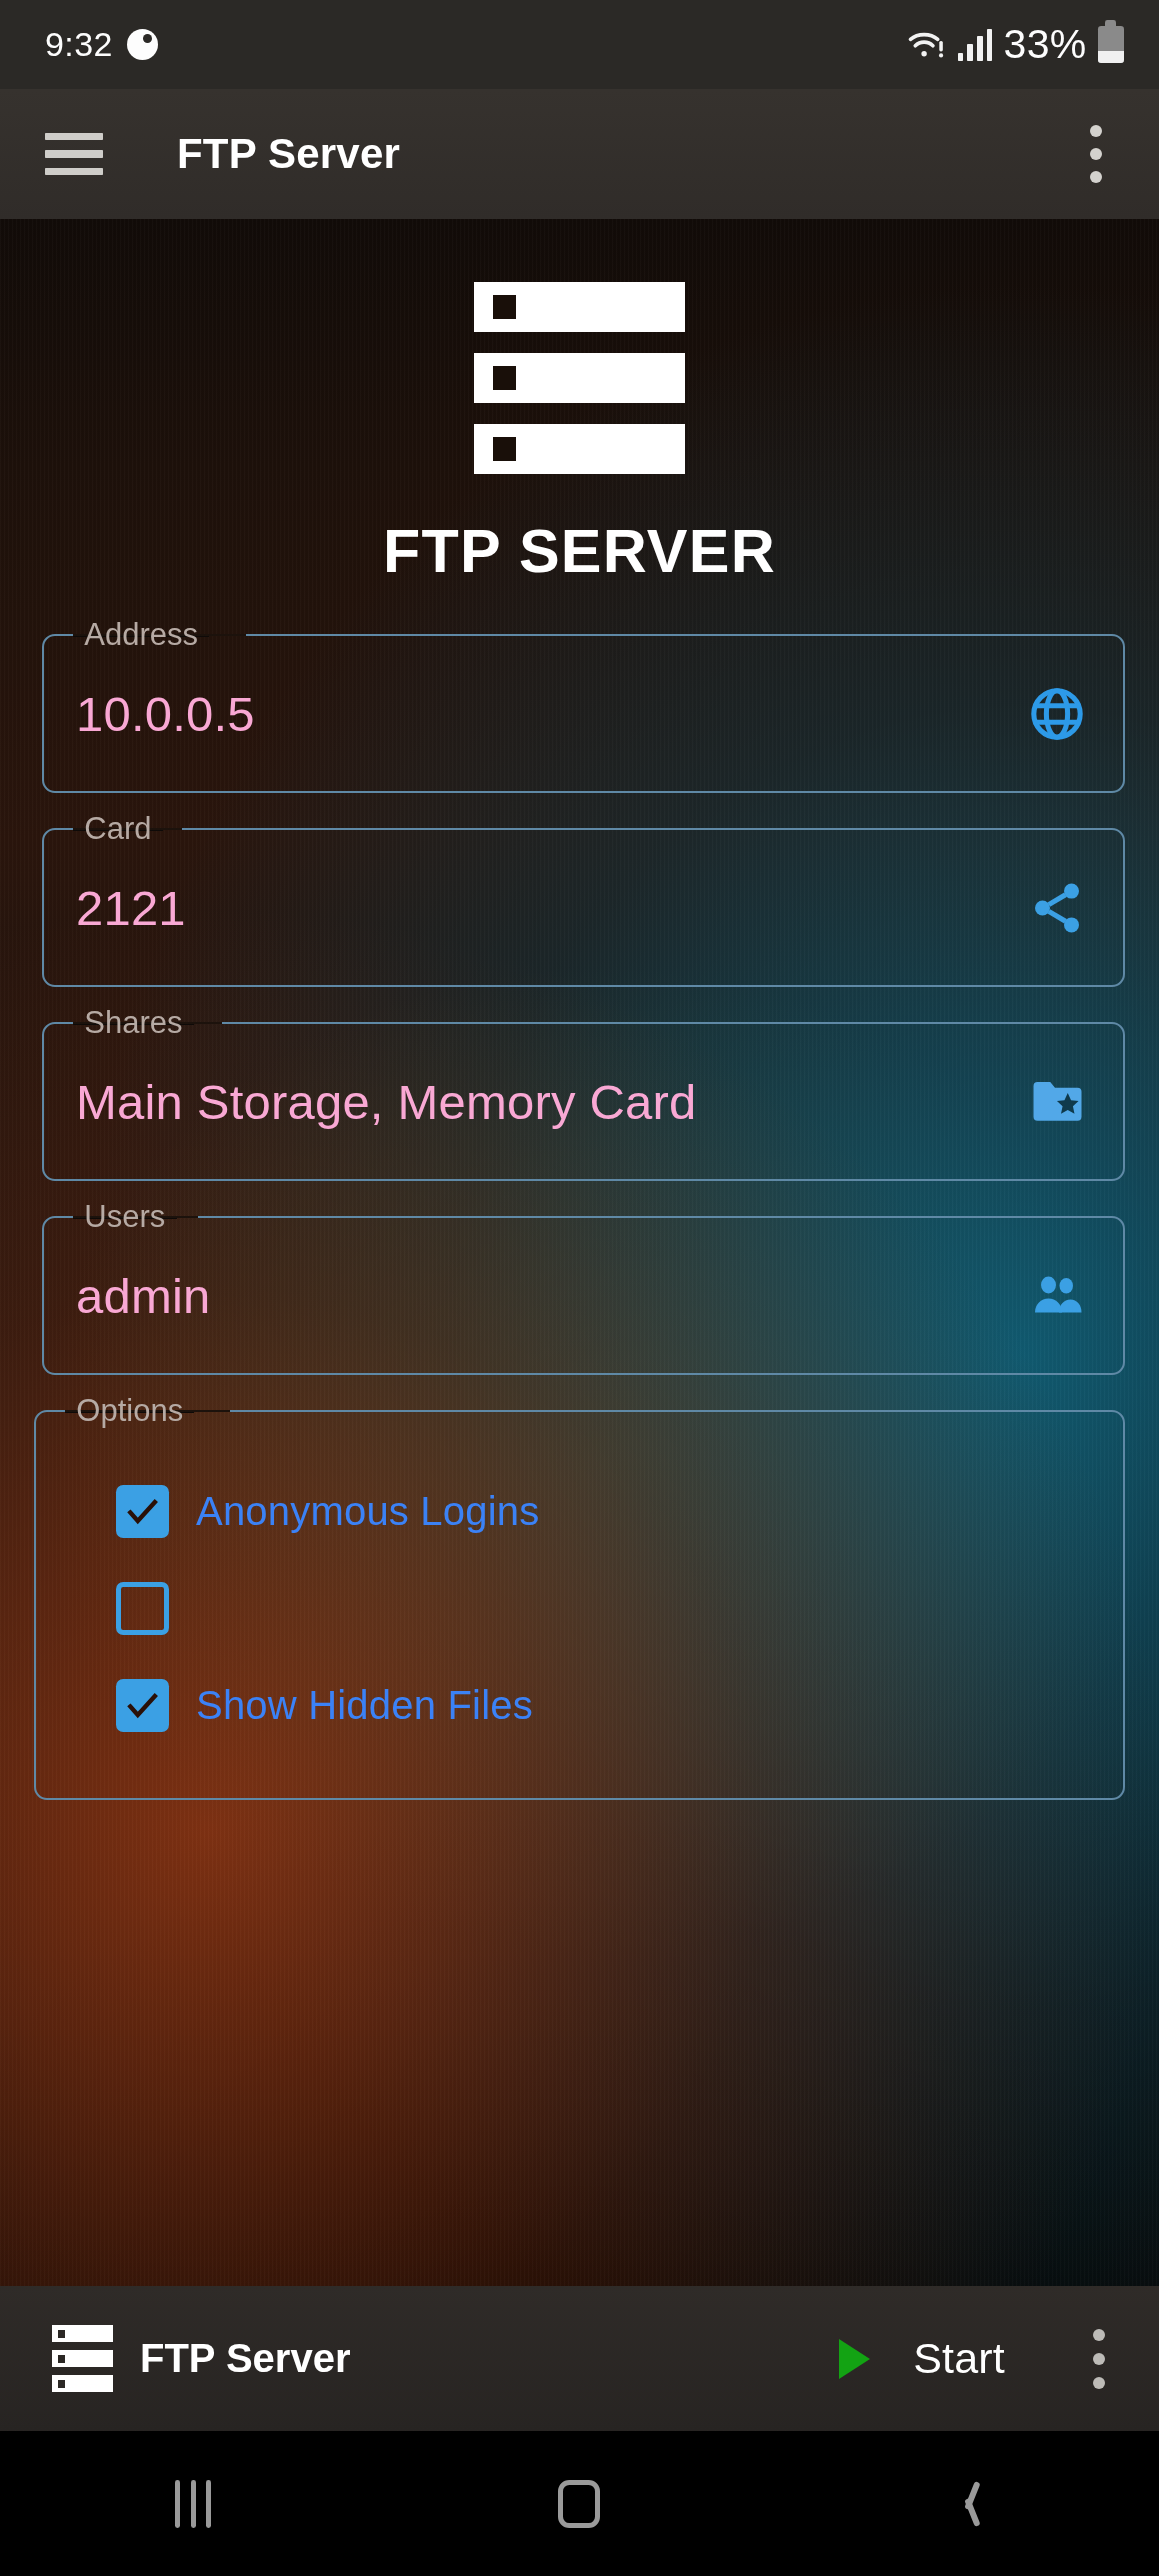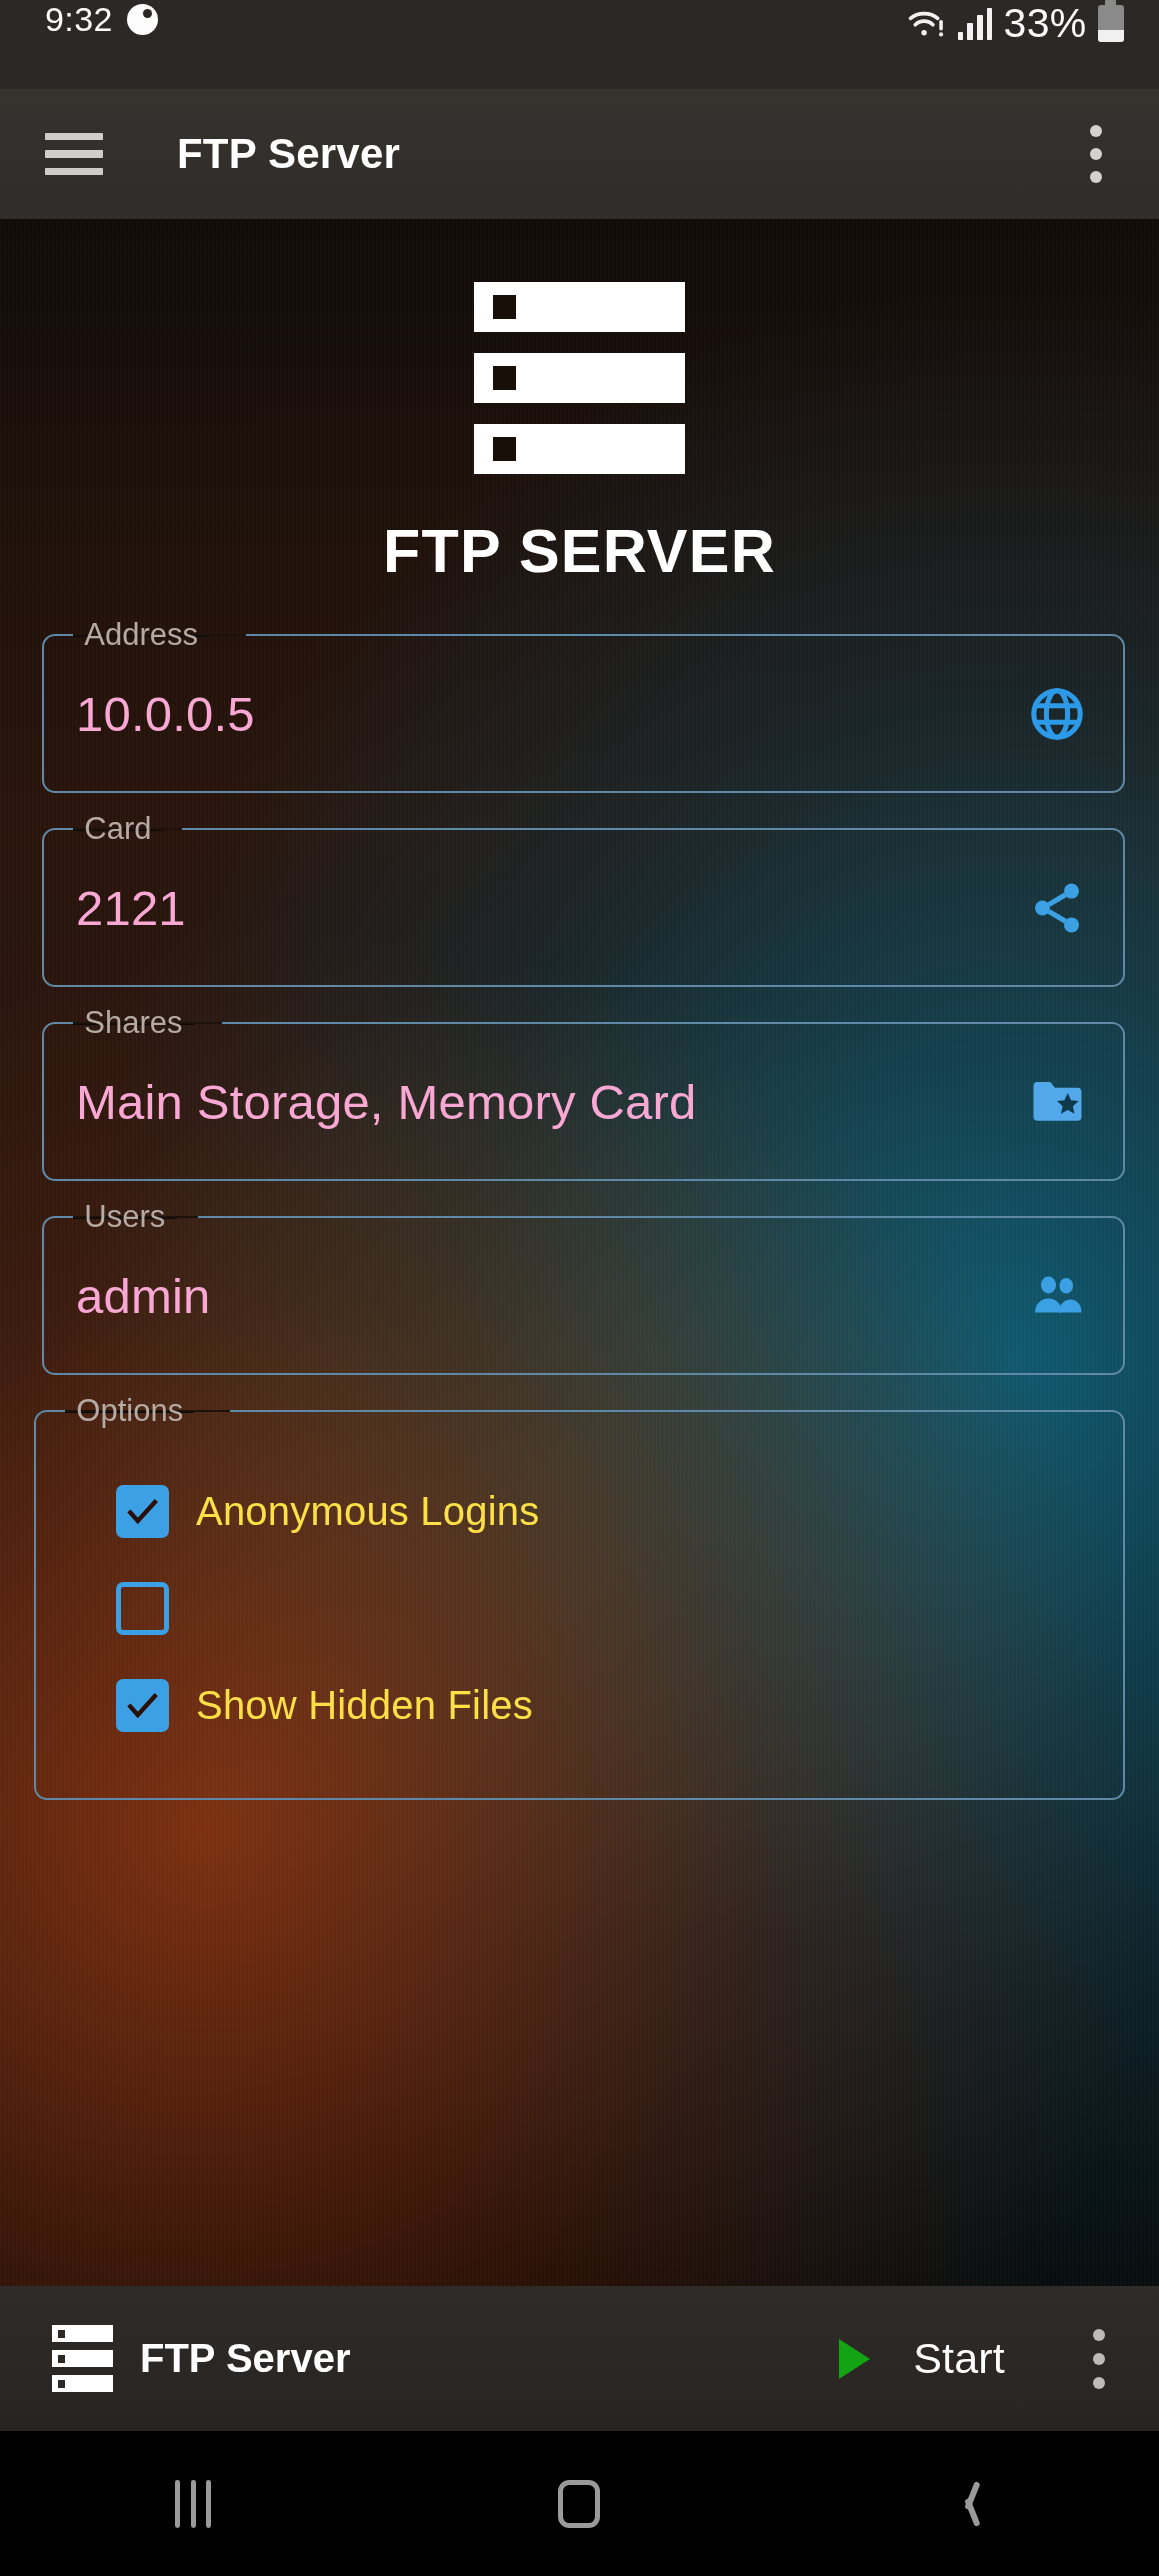--- a/index.html
+++ b/index.html
@@ -15,21 +15,21 @@
     width:1159px; height:2576px;
     background:#000;
     overflow:hidden;
   }
 
   
   .statusbar{
     position:absolute; top:0; left:0;
     width:1159px; height:89px;
     background:#2b2926;
-    display:flex; align-items:flex-start;
+    display:flex; align-items:center;
     padding:0 35px 0 45px;
     z-index:30;
   }
   .sb-left{display:flex; align-items:center; gap:14.5px;}
   .sb-clock{
     color:#fdfdfd; font-size:34px; letter-spacing:0.4px;
     font-family:"Liberation Sans", sans-serif;
   }
   .sb-alarm{
     width:31px;height:31px;border-radius:50%;
@@ -184,21 +184,21 @@
   .opt-row:last-child{margin-bottom:0;}
   .cbox{
     width:53px;height:53px;border-radius:7.2px;flex:0 0 auto;
     display:flex;align-items:center;justify-content:center;
     position:relative;
   }
   .cbox.on{background:#3ba0e4;}
   .cbox.off{background:transparent;border:5.6px solid #3ba0e4;}
   .cbox.on svg{display:block;}
   .opt-label{
-    color:#fde047;font-size:40px;margin-left:27px;letter-spacing:0.2px;
+    color:#3b82f6;font-size:40px;margin-left:27px;letter-spacing:0.2px;
   }
 
   
   .bottombar{
     position:absolute;left:0;top:2286px;
     width:1159px;height:145px;
     background:linear-gradient(180deg,#2f2b28 0%,#272422 100%);
     display:flex;align-items:center;
     padding:0 32px 0 52px;
     z-index:25;

